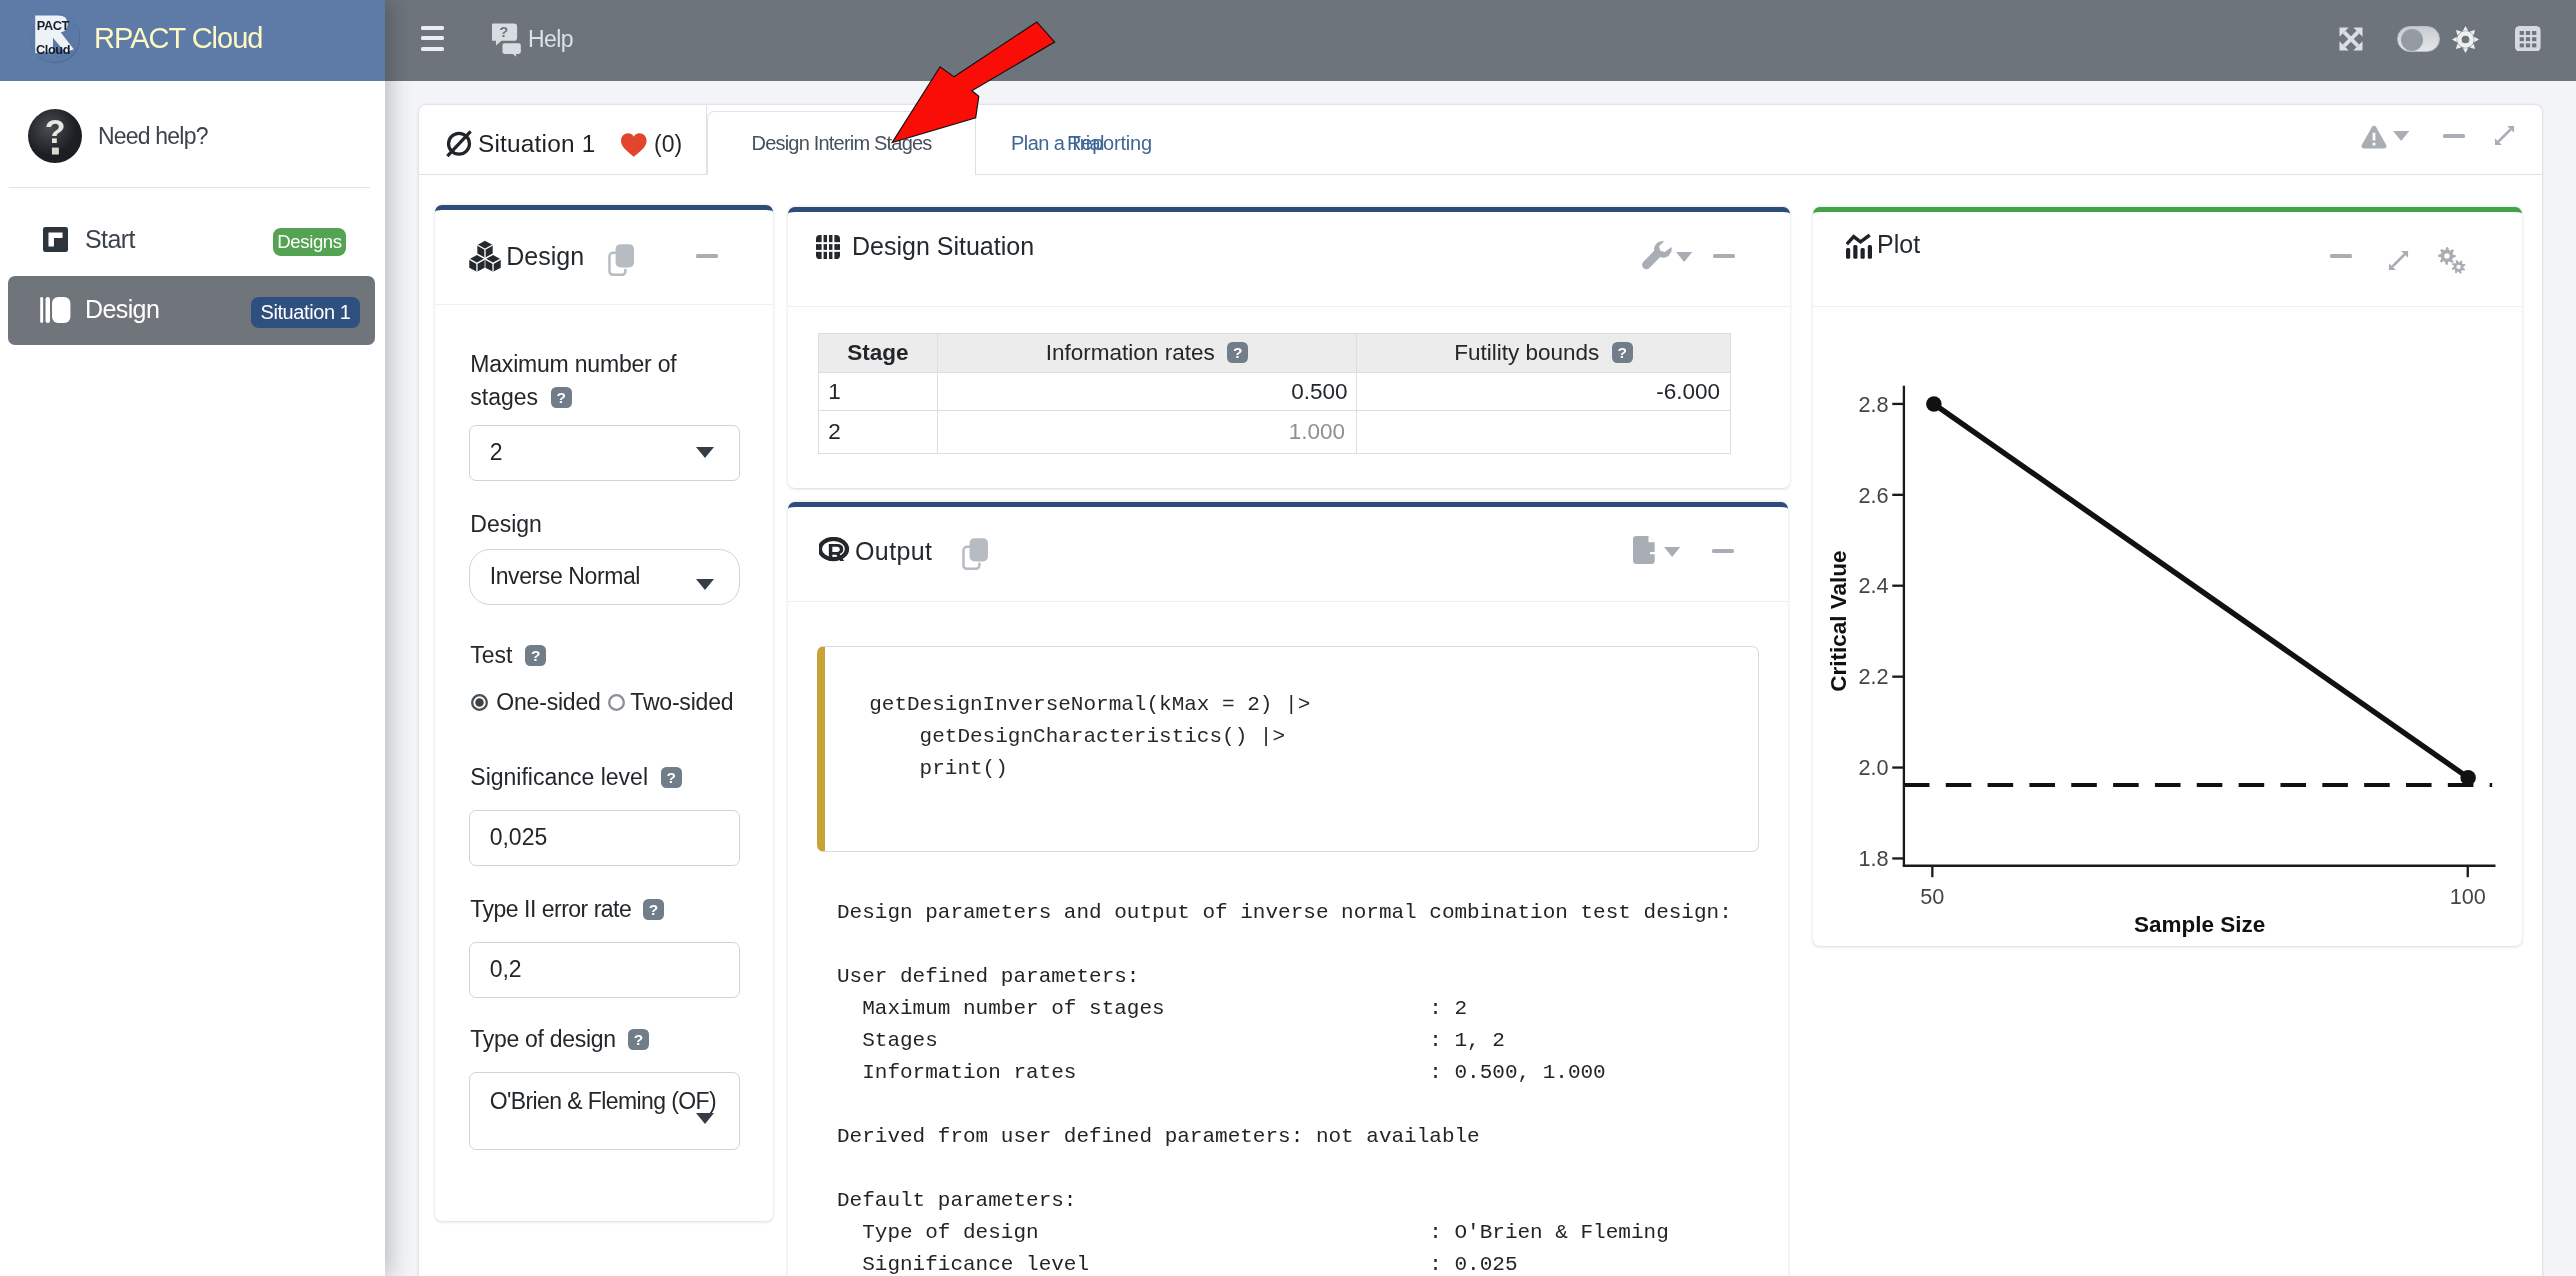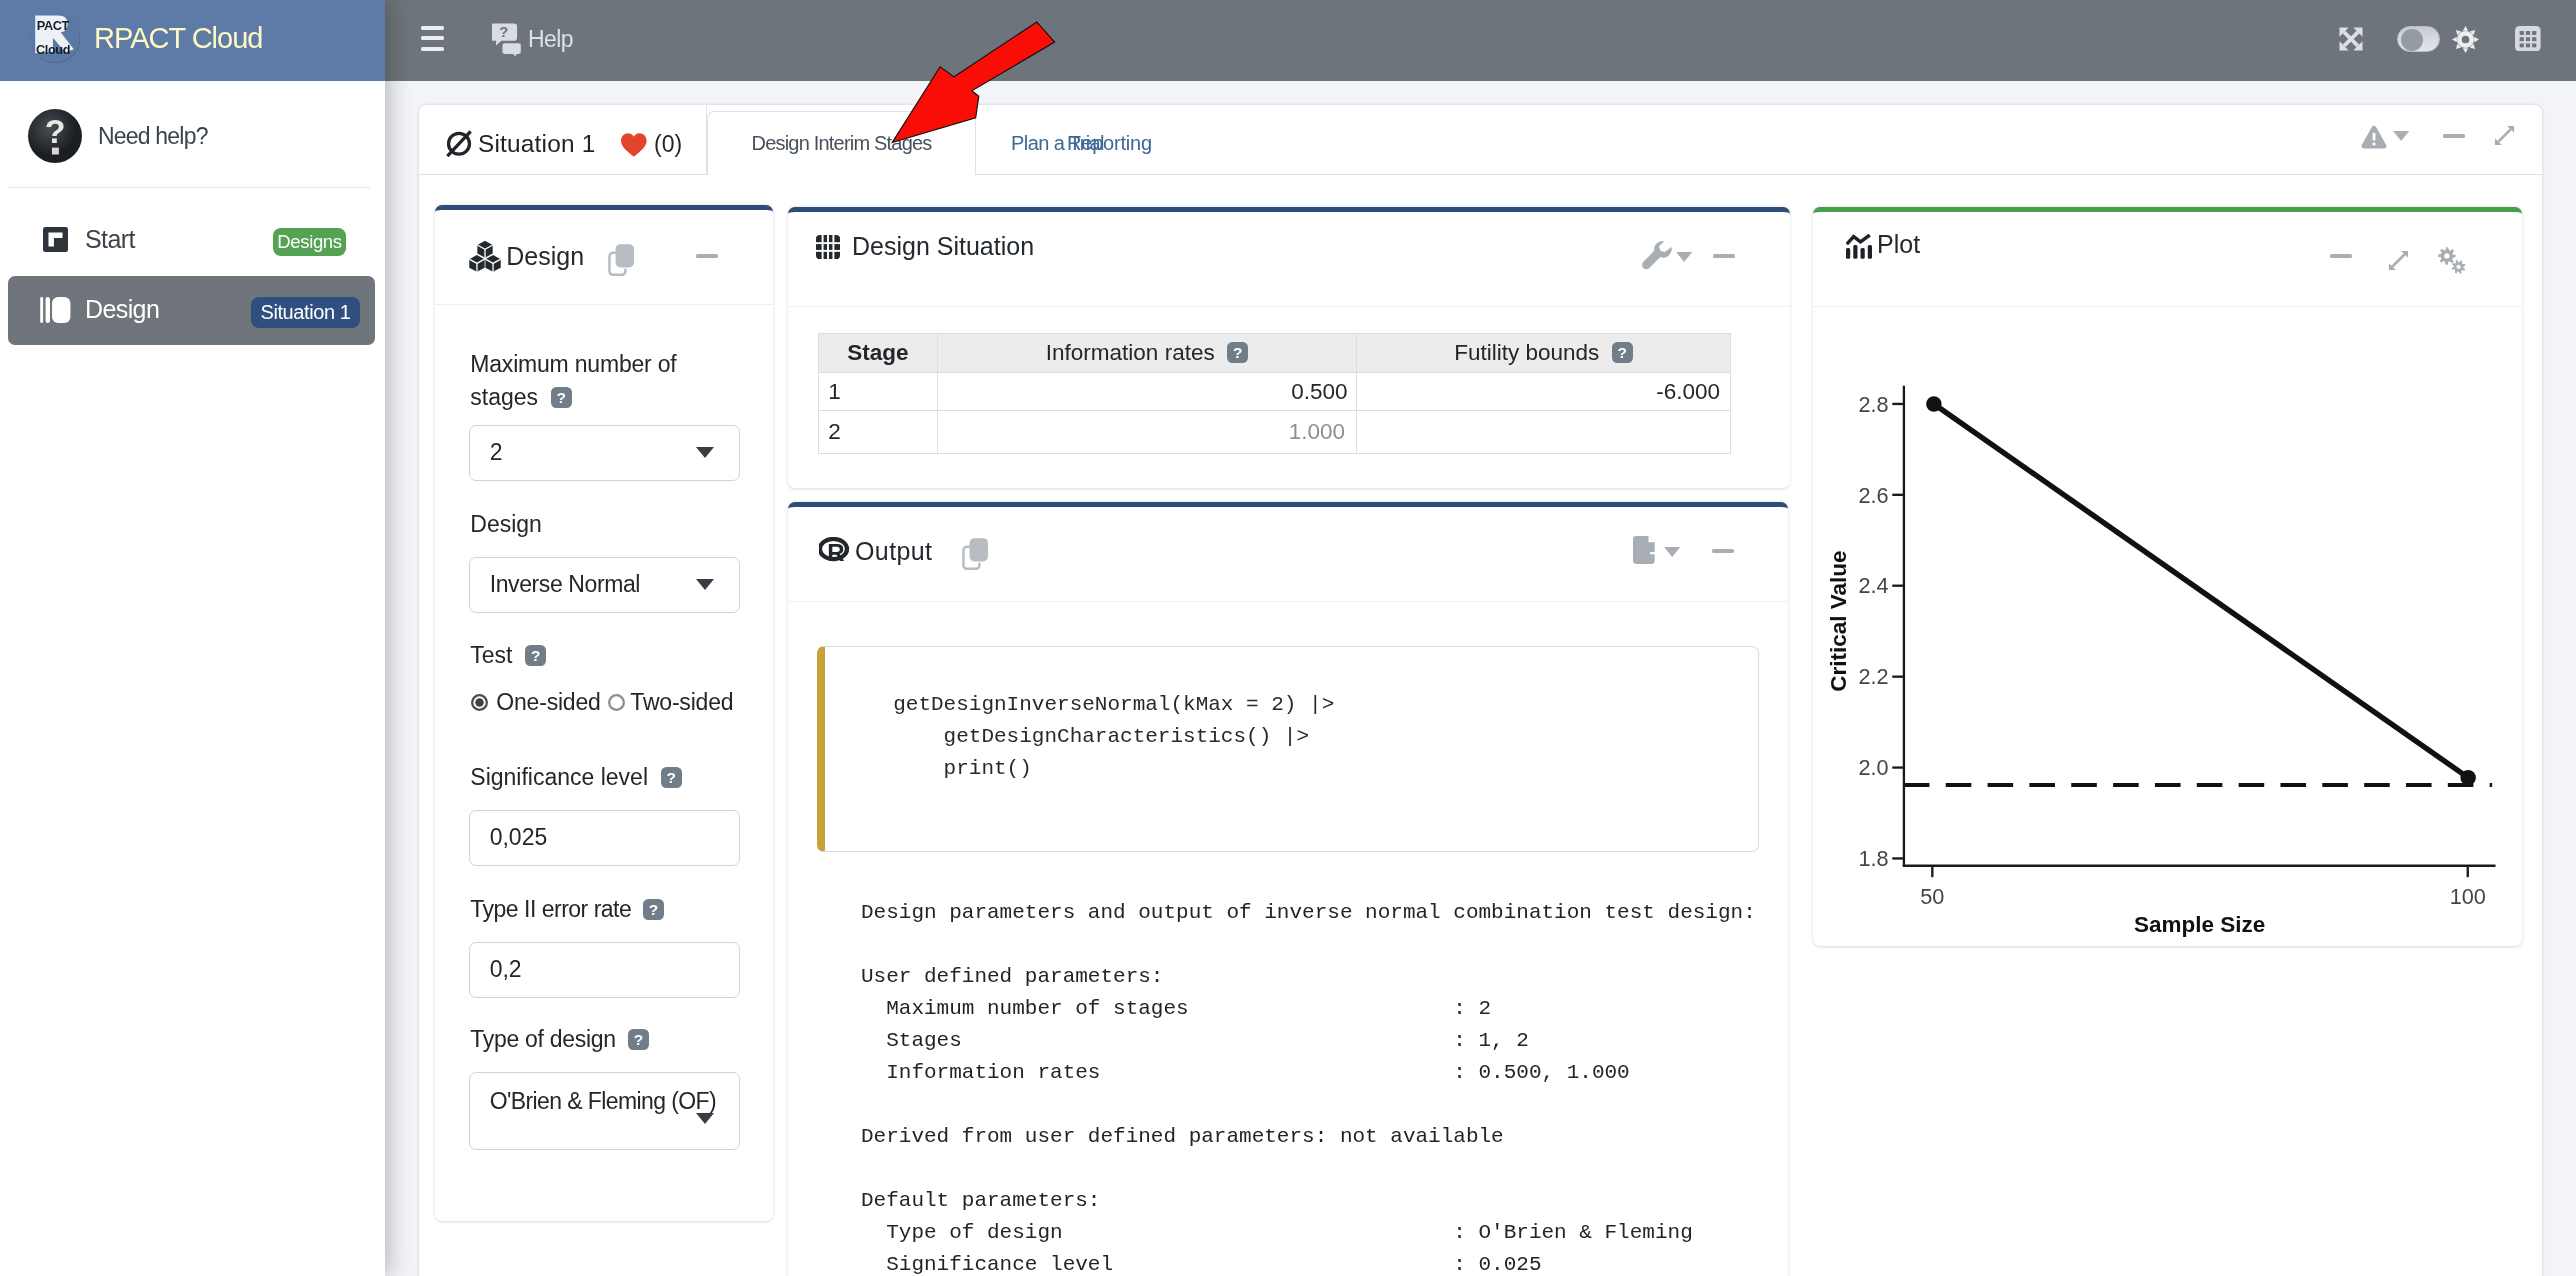--- a/index.html
+++ b/index.html
@@ -37,21 +37,21 @@
                line-height:53px; padding-left:19.4px; }
   .caret { position:absolute; width:0; height:0; border-left:9.7px solid transparent;
            border-right:9.7px solid transparent; border-top:11.6px solid #363d44; }
   .minus { position:absolute; width:22px; height:3.5px; background:#a8aeb4; border-radius:1.6px; }
 
   #dptable { border-collapse:collapse; font-size:22.5px; color:#23272b; }
   #dptable th, #dptable td { border:1.2px solid #dbdfe3; }
   #dptable th { background:#ececec; font-weight:normal; height:39px; }
   #dptable td { height:38px; }
 
-  pre { font-family:"Liberation Mono", monospace;margin-left:24px; }
+  pre { font-family:"Liberation Mono", monospace; }
 </style>
 </head>
 <body>
 
 <div id="navbar" class="abs">
   <div class="abs" style="left:36px;top:26px;width:22.5px;height:3.5px;background:#eceef0;border-radius:1.6px"></div>
   <div class="abs" style="left:36px;top:36px;width:22.5px;height:3.5px;background:#eceef0;border-radius:1.6px"></div>
   <div class="abs" style="left:36px;top:47px;width:22.5px;height:3.5px;background:#eceef0;border-radius:1.6px"></div>
   <svg class="abs" style="left:107px;top:22px" width="33" height="36" viewBox="0 0 42 46">
     <path d="M2 2 h26 a4 4 0 0 1 4 4 v14 a4 4 0 0 1 -4 4 h-16 l-7 6 v-6 h-3 a4 4 0 0 1 -4 -4 v-14 a4 4 0 0 1 4 -4 z" fill="#d9dde2"></path>
@@ -198,21 +198,21 @@
       <path d="M30 14 h-20 a6 6 0 0 0 -6 6 v24 a6 6 0 0 0 6 6 h14 a6 6 0 0 0 6 -6 v-4" fill="none" stroke="#b6bcc2" stroke-width="4"></path>
     </svg>
     <div class="minus" style="left:261px;top:44px;"></div>
 
     <div class="flabel" style="left:35px;top:138px;letter-spacing:-0.2px;">Maximum number of</div>
     <div class="flabel" style="left:35px;top:171px;">stages&nbsp;&nbsp;<span class="qbadge">?</span></div>
     <div class="sel" style="top:215px;">2</div>
     <div class="caret" style="left:261px;top:237px;"></div>
 
     <div class="flabel" style="left:35px;top:298px;">Design</div>
-    <div class="sel" style="top:347px;letter-spacing:-0.4px;">Inverse Normal</div>
+    <div class="sel" style="top:339px;letter-spacing:-0.4px;border-radius:21px;">Inverse Normal</div>
     <div class="caret" style="left:261px;top:369px;"></div>
 
     <div class="flabel" style="left:35px;top:429px;">Test&nbsp;&nbsp;<span class="qbadge">?</span></div>
     <svg class="abs" style="left:36px;top:484px" width="17" height="17" viewBox="0 0 22 22">
       <circle cx="11" cy="11" r="9.5" fill="#fff" stroke="#4a5156" stroke-width="3"></circle>
       <circle cx="11" cy="11" r="5.5" fill="#3c4247"></circle>
     </svg>
     <div class="flabel" style="left:61px;top:476px;letter-spacing:-0.2px;">One-sided</div>
     <svg class="abs" style="left:173px;top:484px" width="17" height="17" viewBox="0 0 22 22">
       <circle cx="11" cy="11" r="9.5" fill="#fff" stroke="#8a9096" stroke-width="3"></circle>

